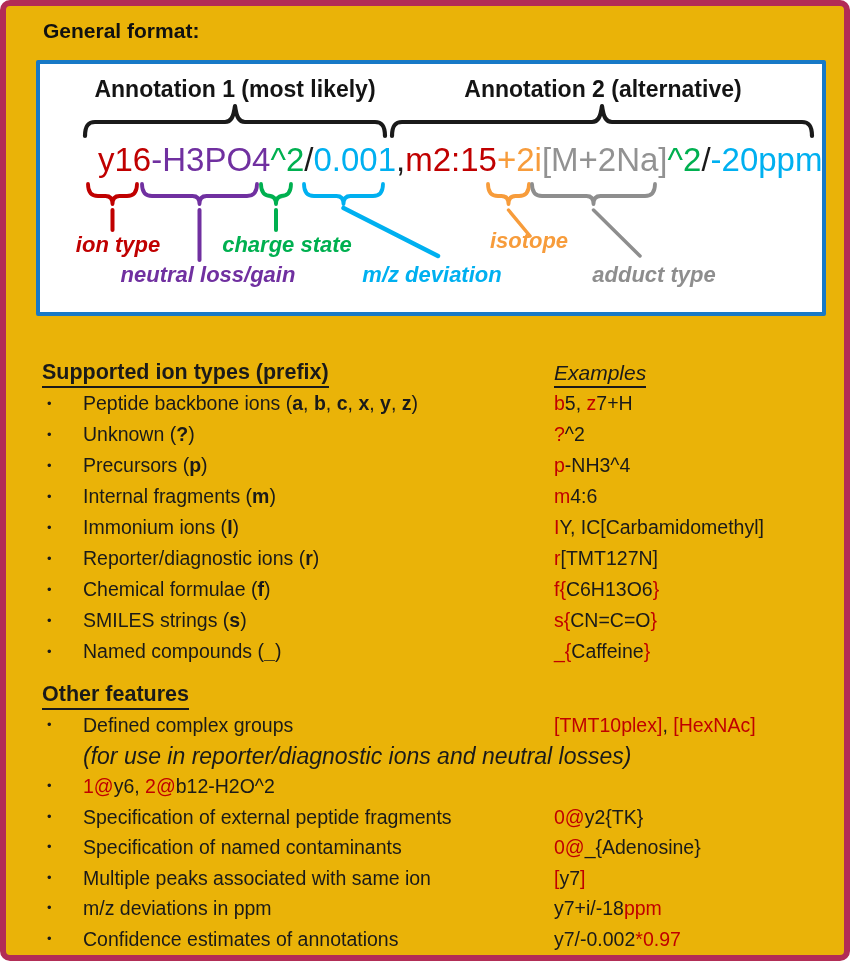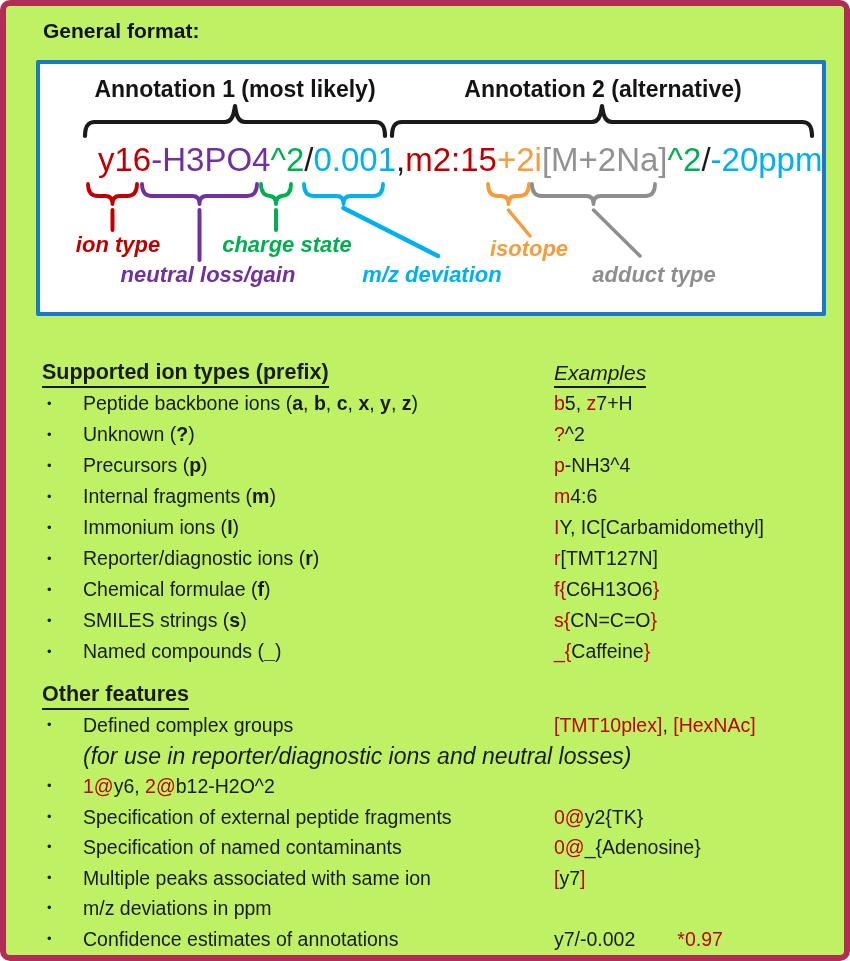--- a/index.html
+++ b/index.html
@@ -1,18 +1,18 @@
 <!DOCTYPE html>
 <html><head>
 <meta charset="utf-8">
 <style>
   html,body{margin:0;padding:0;background:#fff;}
   body{width:850px;height:961px;font-family:"Liberation Sans",sans-serif;color:#1a1a1a;}
   .frame{position:relative;width:850px;height:961px;box-sizing:border-box;
-         background:#bef264;border:6px solid #B22D56;border-radius:10px;overflow:hidden;}
+         background:#eab308;border:6px solid #B22D56;border-radius:10px;overflow:hidden;}
   .general{position:absolute;left:37px;top:13px;font-size:21px;font-weight:700;color:#111;}
   .fbox{position:absolute;left:30px;top:54px;width:790px;height:256px;box-sizing:border-box;
         background:#ffffff;border:4px solid #1879C6;border-radius:2px;}
   .fbox-inner{position:absolute;left:0;top:0;width:636px;height:248px;}
   .overlay{position:absolute;left:0;top:0;}
   .ann-header{position:absolute;top:12px;transform:translateX(-50%);
               font-size:23px;font-weight:700;white-space:nowrap;color:#141414;}
   .ann-string{position:absolute;left:45px;top:76px;font-size:33px;line-height:40px;white-space:nowrap;margin-left:13px;}
   .fmt-label{position:absolute;transform:translateX(-50%);font-size:22px;font-weight:700;
              font-style:italic;white-space:nowrap;}
@@ -55,21 +55,21 @@
           <path d="M553.5 146 L600 192" stroke="#8E8E8E" stroke-width="3.5" fill="none" stroke-linecap="round" stroke-linejoin="round"></path>
         </svg>
       <div class="ann-header" style="left:195px;">Annotation 1 (most likely)</div>
       <div class="ann-header" style="left:563px;">Annotation 2 (alternative)</div>
       <div class="ann-string"><span style="color: rgb(192, 0, 0);">y16</span><span style="color: rgb(112, 48, 160);">-H3PO4</span><span style="color: rgb(0, 176, 80);">^2</span><span style="color: rgb(26, 26, 26);">/</span><span style="color: rgb(0, 176, 240);">0.001</span><span style="color: rgb(26, 26, 26);">,</span><span style="color: rgb(192, 0, 0);">m2:15</span><span style="color: rgb(247, 156, 59);">+2i</span><span style="color: rgb(146, 146, 146);">[M+2Na]</span><span style="color: rgb(0, 176, 80);">^2</span><span style="color: rgb(26, 26, 26);">/</span><span style="color: rgb(0, 176, 240);">-20ppm</span></div>
       <div>
           <div class="fmt-label" style="color: rgb(192, 0, 0); left: 78px; top: 168px;">ion type</div>
           <div class="fmt-label" style="color: rgb(112, 48, 160); left: 168px; top: 198px;">neutral loss/gain</div>
           <div class="fmt-label" style="color: rgb(0, 176, 80); left: 247px; top: 168px;">charge state</div>
           <div class="fmt-label" style="color: rgb(0, 176, 240); left: 392px; top: 198px;">m/z deviation</div>
-          <div class="fmt-label" style="color: rgb(247, 156, 59); left: 489px; top: 172px;">isotope</div>
+          <div class="fmt-label" style="color: rgb(247, 156, 59); left: 489px; top: 164px;">isotope</div>
           <div class="fmt-label" style="color: rgb(142, 142, 142); left: 614px; top: 198px;">adduct type</div>
         </div>
     </div>
   </div>
 
   <div class="lists">
     <div class="heading-row">
       <span class="sec-title">Supported ion types (prefix)</span>
       <span class="examples-title">Examples</span>
     </div>
@@ -147,22 +147,23 @@
           <span class="row-example"><span style="color: rgb(192, 0, 0);">0@</span><span>_{Adenosine}</span></span>
         </div>
         <div class="list-row">
           <span class="row-bullet">•</span>
           <span class="row-label"><span>Multiple peaks associated with same ion</span></span>
           <span class="row-example"><span style="color: rgb(192, 0, 0);">[</span><span>y7</span><span style="color: rgb(192, 0, 0);">]</span></span>
         </div>
         <div class="list-row">
           <span class="row-bullet">•</span>
           <span class="row-label"><span>m/z deviations in ppm</span></span>
+          <span class="row-example"><span>y7+i/-18</span><span style="color: rgb(192, 0, 0);">ppm</span></span>
         </div>
         <div class="list-row">
           <span class="row-bullet">•</span>
           <span class="row-label"><span>Confidence estimates of annotations</span></span>
-          <span class="row-example"><span>y7/-0.002</span><span style="color: rgb(192, 0, 0); margin-left: 42px;">*0.97</span></span>
+          <span class="row-example"><span>y7/-0.002</span><span style="color: rgb(192, 0, 0);">*0.97</span></span>
         </div>
       </div>
   </div>
 
 </div>
 
 </body></html>

